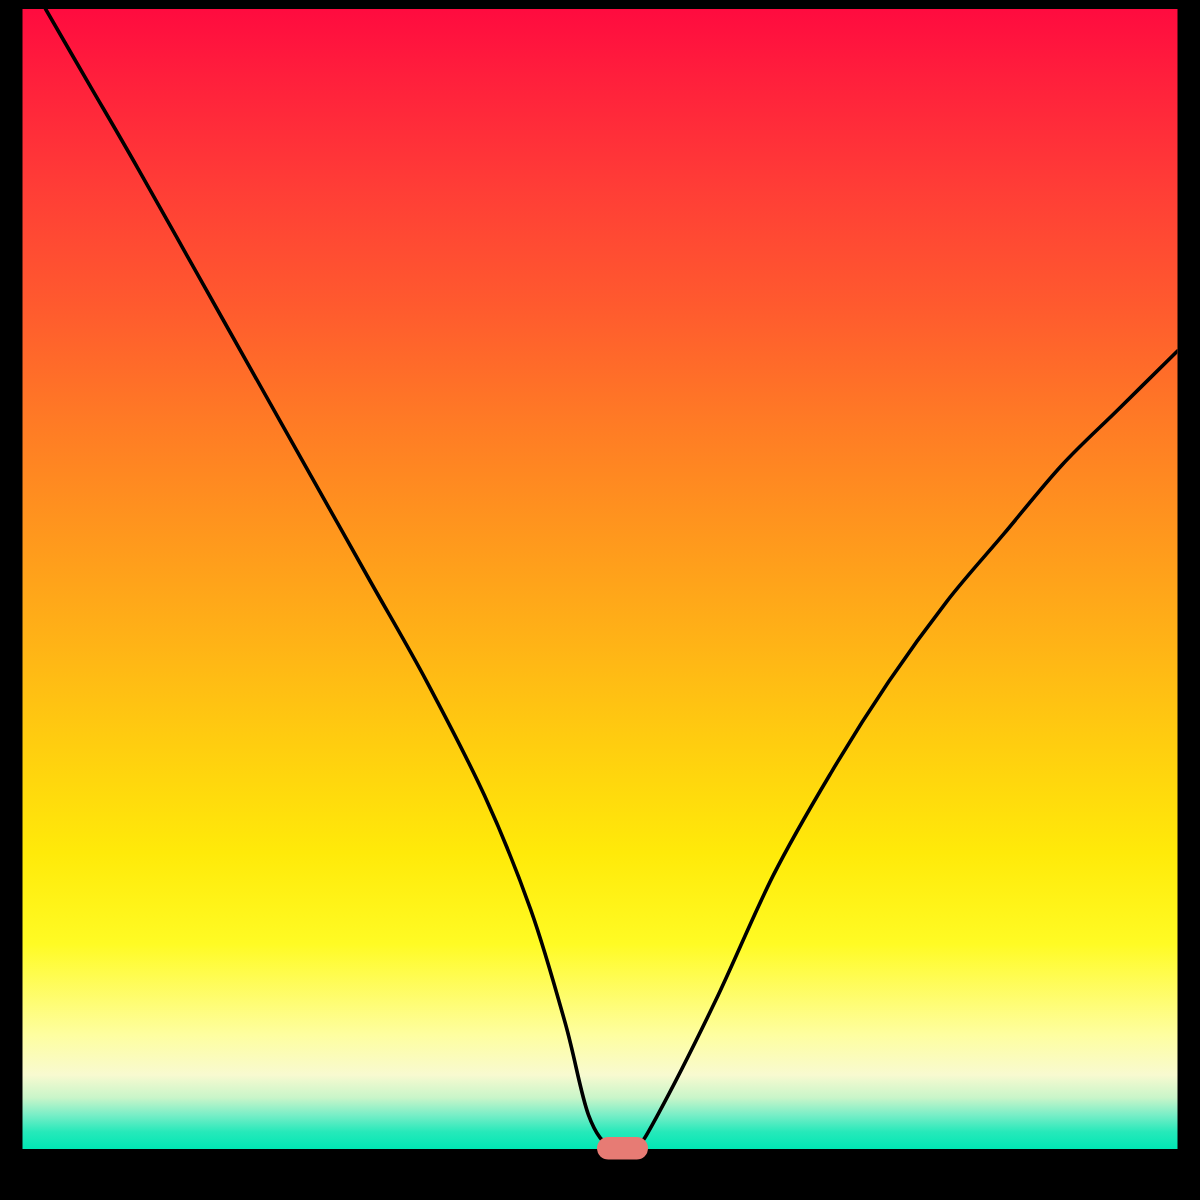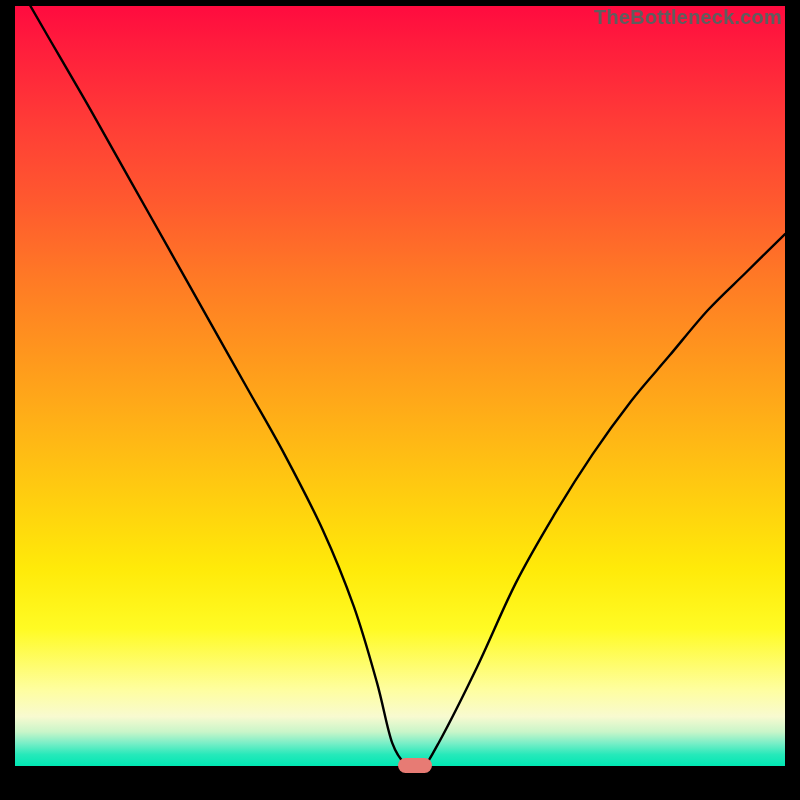--- a/index.html
+++ b/index.html
@@ -76,15 +76,14 @@
   <div class="plot-area">
 
     <svg class="curve" viewBox="0 0 770 760" preserveAspectRatio="none">
       <path d="M 15.4 0.0 C 20.5 8.9 35.9 35.5 46.2 53.2 C 56.5 70.9 65.5 86.1 77.0 106.4 C 88.5 126.7 102.7 152.0 115.5 174.8 C 128.3 197.6 141.2 220.4 154.0 243.2 C 166.8 266.0 179.7 288.8 192.5 311.6 C 205.3 334.4 218.2 357.2 231.0 380.0 C 243.8 402.8 256.7 424.3 269.5 448.4 C 282.3 472.5 296.4 499.1 308.0 524.4 C 319.6 549.7 329.8 575.1 338.8 600.4 C 347.8 625.7 355.5 653.6 361.9 676.4 C 368.3 699.2 372.2 723.3 377.3 737.2 C 382.4 751.1 387.6 756.2 392.7 760.0 C 397.8 763.8 403.0 763.8 408.1 760.0 C 413.2 756.2 414.5 753.7 423.5 737.2 C 432.5 720.7 449.2 687.8 462.0 661.2 C 474.8 634.6 487.7 602.9 500.5 577.6 C 513.3 552.3 526.2 530.7 539.0 509.2 C 551.8 487.7 564.7 467.4 577.5 448.4 C 590.3 429.4 603.2 411.7 616.0 395.2 C 628.8 378.7 641.7 364.8 654.5 349.6 C 667.3 334.4 680.2 317.9 693.0 304.0 C 705.8 290.1 718.7 278.7 731.5 266.0 C 744.3 253.3 763.6 234.3 770.0 228.0" fill="none" stroke="#000" stroke-width="2.4" stroke-linecap="round" stroke-linejoin="round"></path>
     </svg>
 
     <div class="marker" style="left:383.4px; top:752.0px;"></div>
 
   </div>
 
-  <div class="watermark">TheBottleneck.com</div>
 
 </div>
 
 </body></html>

